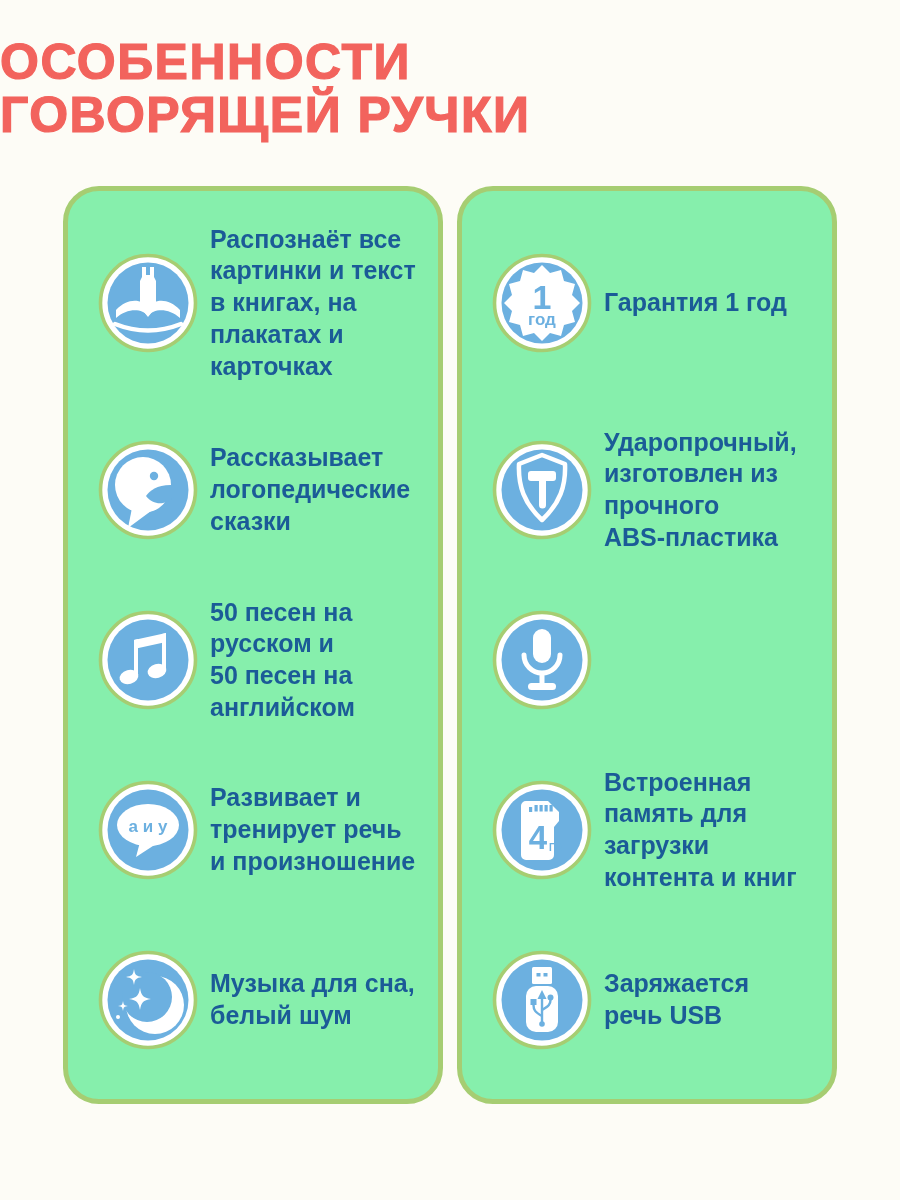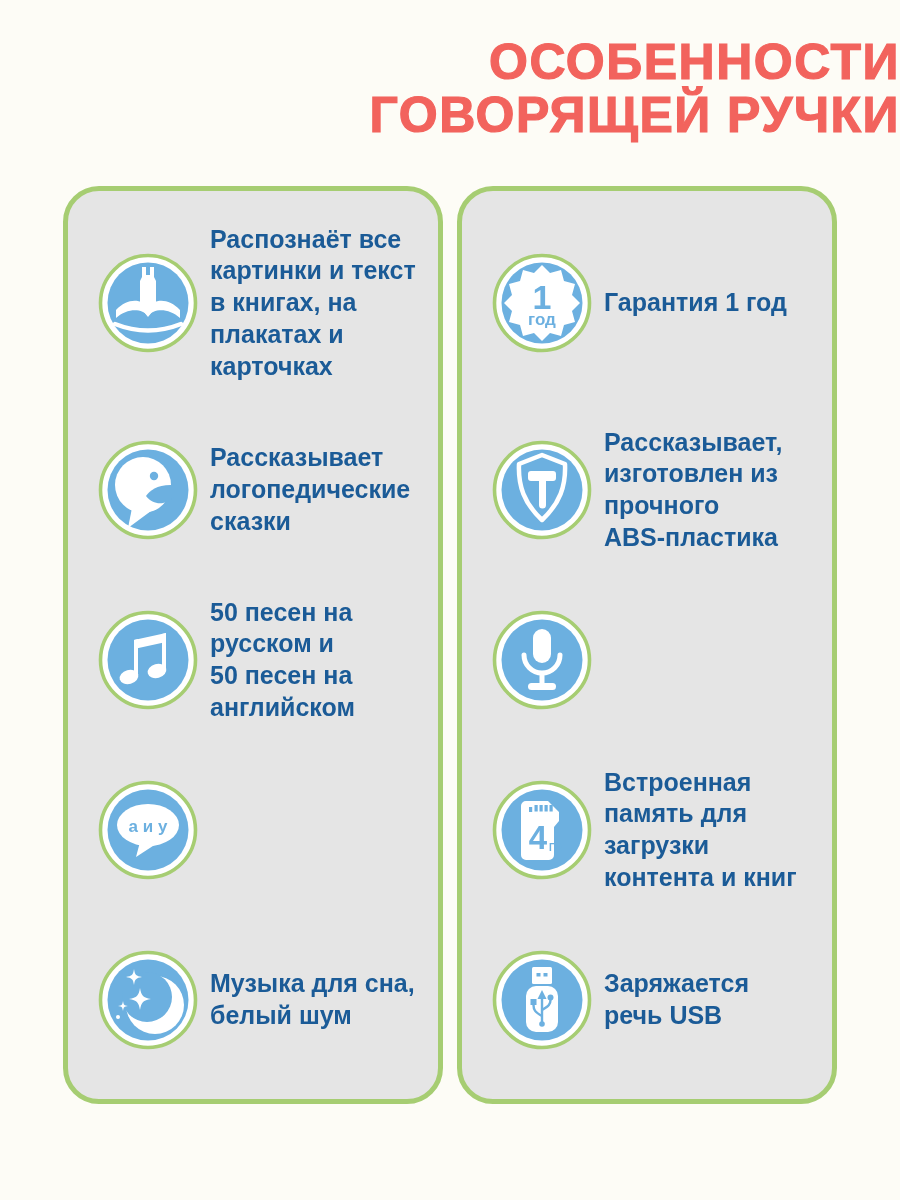--- a/index.html
+++ b/index.html
@@ -4,38 +4,38 @@
 <style>
   * { margin: 0; padding: 0; box-sizing: border-box; }
   html, body { width: 900px; height: 1200px; }
   body {
     background: #fdfcf6;
     font-family: "Liberation Sans", sans-serif;
     overflow: hidden;
   }
   .page-title {
     padding-top: 36px;
-    text-align: right;
+    text-align: left;
     color: #f2635d;
     font-weight: 700;
     font-size: 50px;
     line-height: 1.06;
     letter-spacing: 1.5px;
     -webkit-text-stroke: 1.2px #f2635d;
   }
   .cards {
     display: flex;
     justify-content: center;
     gap: 14px;
     margin-top: 44px;
   }
   .card {
     width: 380px;
     height: 918px;
-    background: #e5e5e5;
+    background: #86efac;
     border: 5px solid #a6cd72;
     border-radius: 36px;
     padding: 22px 14px 0 30px;
   }
   .feature {
     display: flex;
     align-items: center;
     min-height: 170px;
   }
   .feature.tall { min-height: 180px; margin-bottom: 12px; }
@@ -121,20 +121,23 @@
     <div class="feature">
       <span class="icon-wrap">
         <svg viewBox="0 0 100 100" width="100" height="100">
           <circle cx="50" cy="50" r="47.5" fill="#ffffff" stroke="#a6cd72" stroke-width="3.6"></circle>
           <circle cx="50" cy="50" r="40.5" fill="#6cb0e0"></circle>
           <ellipse cx="50" cy="45" rx="31" ry="21" fill="#ffffff"></ellipse>
           <polygon points="42,62 38,77 58,64" fill="#ffffff"></polygon>
           <text class="svg-label" x="50" y="52" font-size="17" font-weight="bold" fill="#6cb0e0" text-anchor="middle">а и у</text>
         </svg>
       </span>
+      <p class="feature-text">Развивает и
+тренирует речь
+и произношение</p>
     </div>
 
     <div class="feature">
       <span class="icon-wrap">
         <svg viewBox="0 0 100 100" width="100" height="100">
           <circle cx="50" cy="50" r="47.5" fill="#ffffff" stroke="#a6cd72" stroke-width="3.6"></circle>
           <circle cx="50" cy="50" r="40.5" fill="#6cb0e0"></circle>
           <circle cx="57" cy="55" r="29" fill="#ffffff"></circle>
           <circle cx="49" cy="47" r="25" fill="#6cb0e0"></circle>
           <path d="M36,19 C37,25 38,26 44,27 C38,28 37,29 36,35 C35,29 34,28 28,27 C34,26 35,25 36,19 Z" fill="#ffffff"></path>
@@ -166,21 +169,21 @@
 
     <div class="feature">
       <span class="icon-wrap">
         <svg viewBox="0 0 100 100" width="100" height="100">
           <circle cx="50" cy="50" r="47.5" fill="#ffffff" stroke="#a6cd72" stroke-width="3.6"></circle>
           <circle cx="50" cy="50" r="40.5" fill="#6cb0e0"></circle>
           <path d="M50,15 L73,24 C74,46 68,63 50,80 C32,63 26,46 27,24 Z" fill="none" stroke="#ffffff" stroke-width="4.5" stroke-linejoin="round"></path>
           <path d="M39,31 h22 a3,3 0 0 1 3,3 v4 a3,3 0 0 1 -3,3 h-7 v24 a3.5,3.5 0 0 1 -7,0 v-24 h-8 a3,3 0 0 1 -3,-3 v-4 a3,3 0 0 1 3,-3 z" fill="#ffffff"></path>
         </svg>
       </span>
-      <p class="feature-text">Рассказывает,
+      <p class="feature-text">Ударопрочный,
 изготовлен из
 прочного
 ABS-пластика</p>
     </div>
 
     <div class="feature">
       <span class="icon-wrap">
         <svg viewBox="0 0 100 100" width="100" height="100">
           <circle cx="50" cy="50" r="47.5" fill="#ffffff" stroke="#a6cd72" stroke-width="3.6"></circle>
           <circle cx="50" cy="50" r="40.5" fill="#6cb0e0"></circle>

